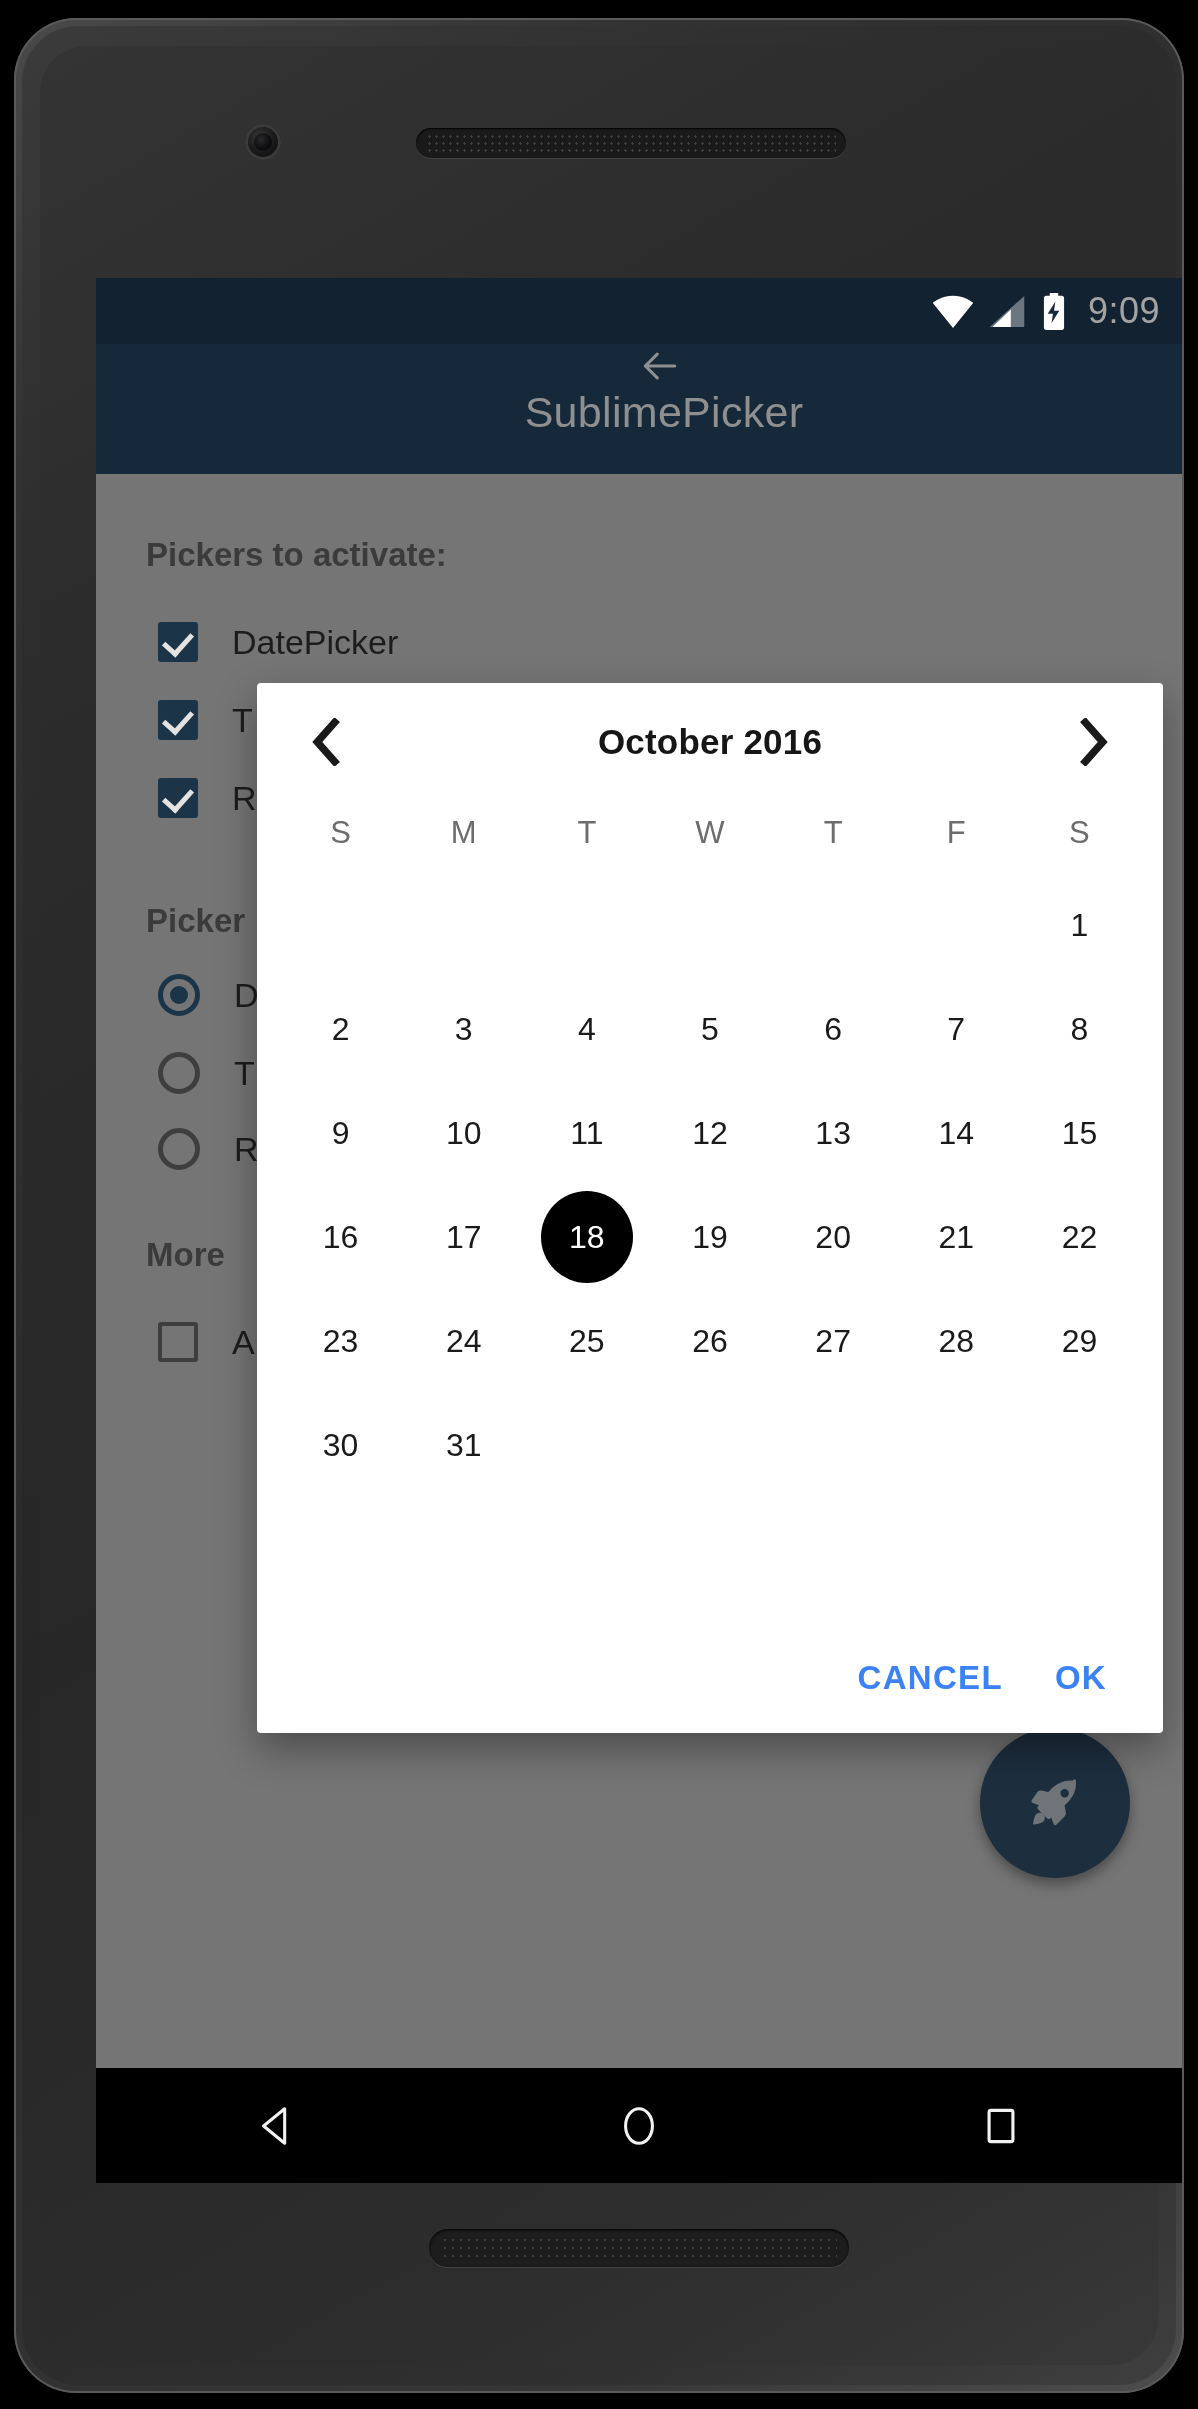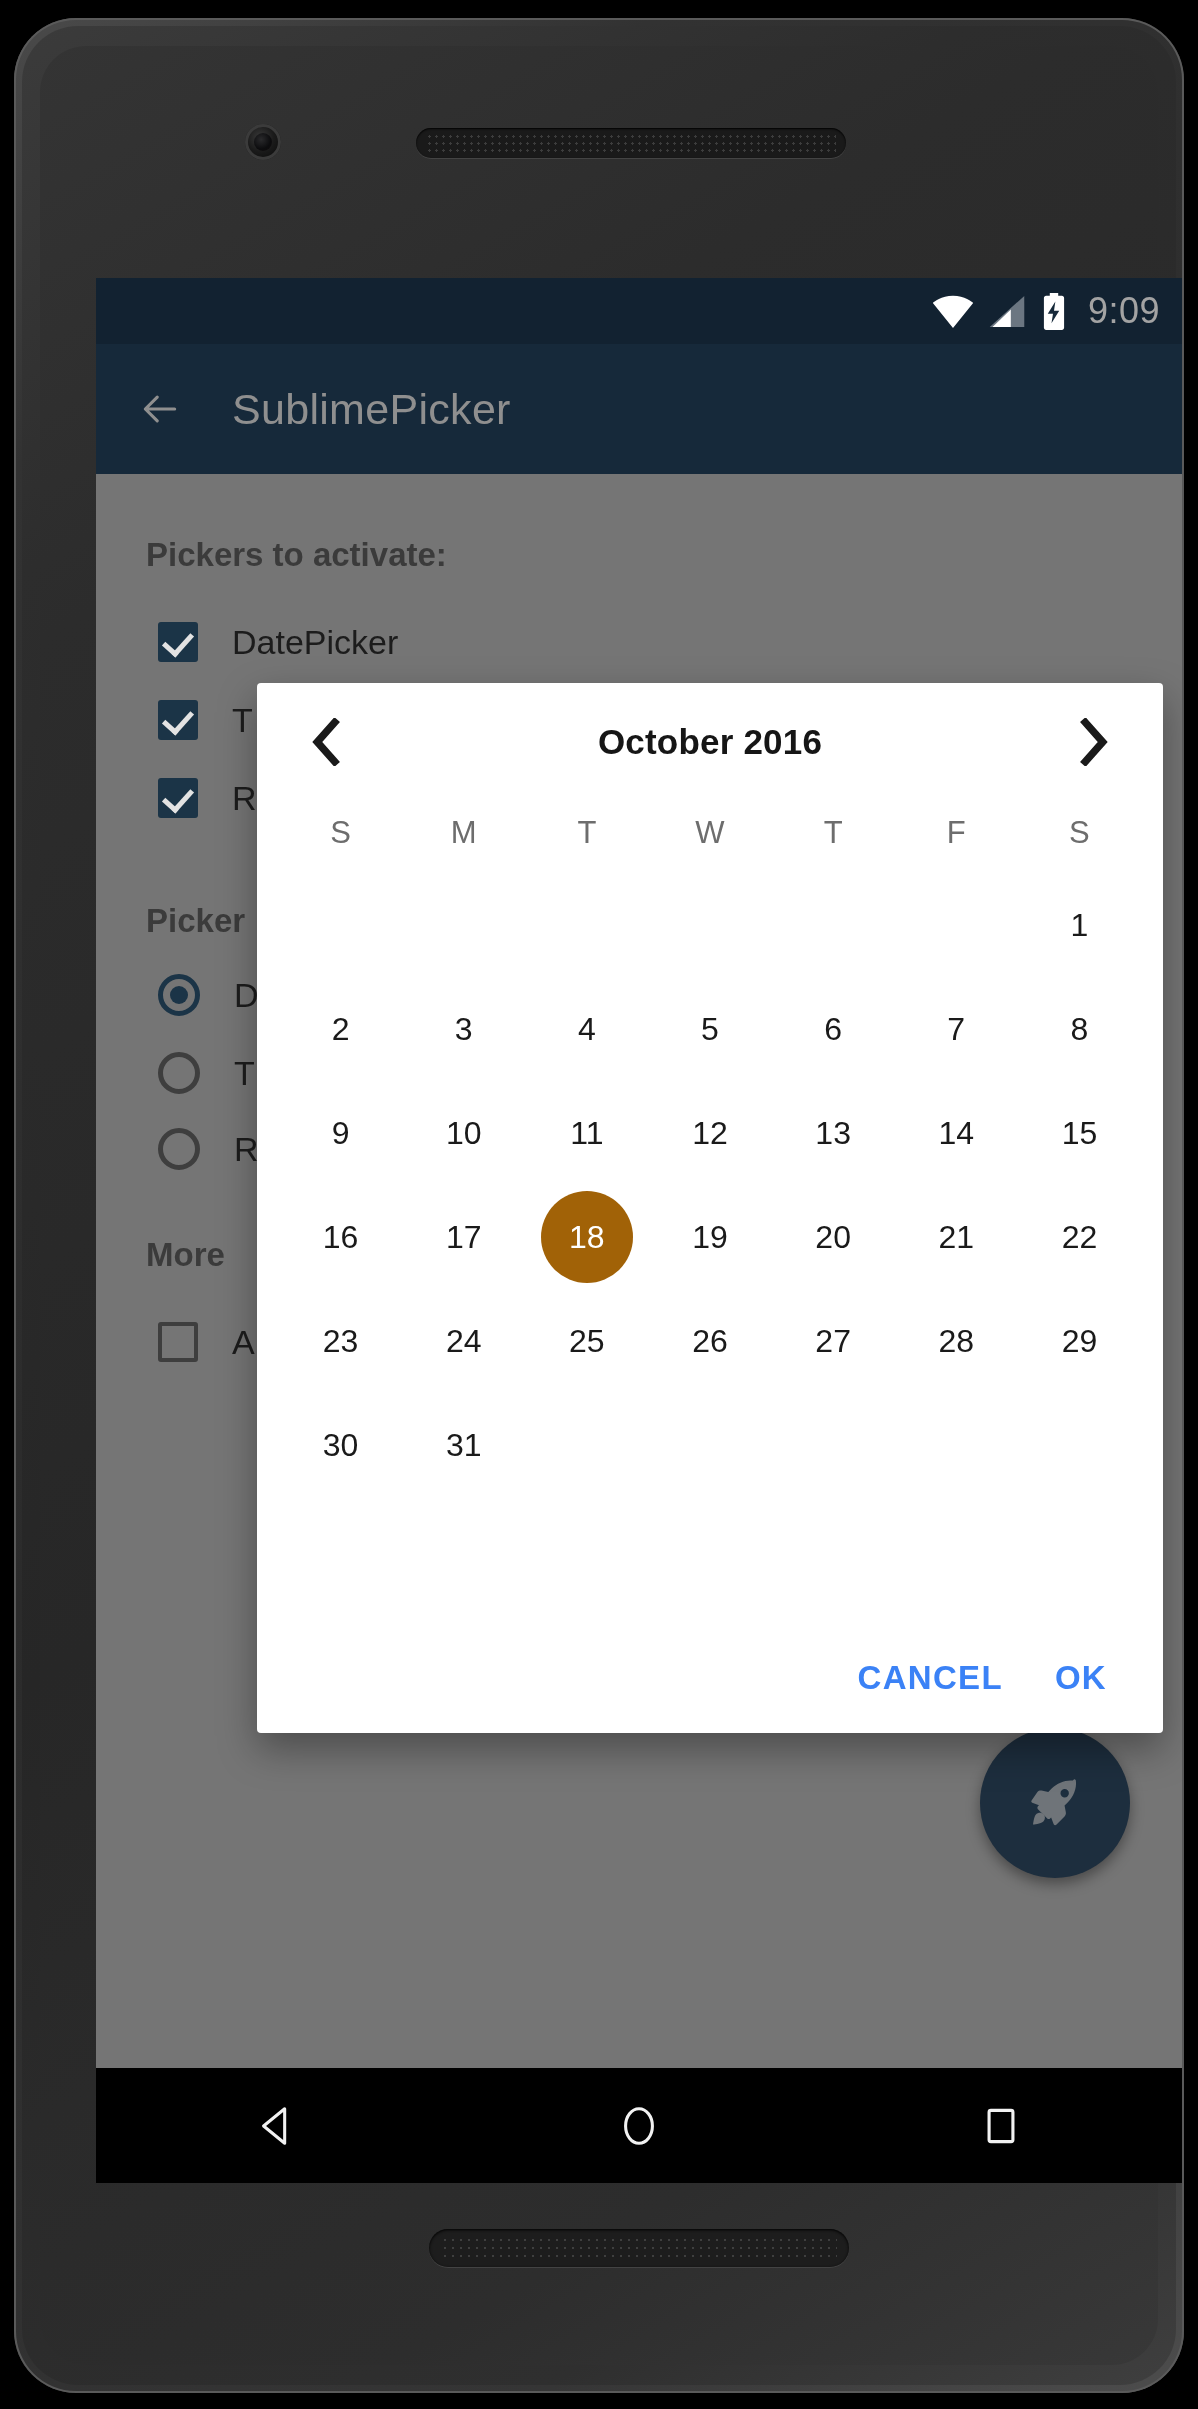--- a/index.html
+++ b/index.html
@@ -136,20 +136,21 @@
 
   
   #app-bar {
     position: absolute;
     left: 0; top: 66px;
     width: 100%;
     height: 130px;
     background: #16293a;
     display: flex;
     align-items: center;
+    flex-direction: column;
   }
   #back-arrow { margin-left: 42px; width: 44px; height: 44px; }
   #app-title {
     color: #8f8f8f;
     font-size: 43px;
     margin-left: 50px;
     letter-spacing: 0.3px;
   }
 
   
@@ -299,21 +300,21 @@
     color: #1a1a1a;
   }
   .day .pill {
     width: 92px; height: 92px;
     border-radius: 50%;
     display: flex;
     align-items: center;
     justify-content: center;
   }
   .day.selected .pill {
-    background: #a16207;
+    background: #000000;
     color: #ffffff;
   }
   .day.empty { visibility: hidden; }
   #dp-actions {
     position: absolute;
     right: 30px;
     bottom: 18px;
     display: flex;
     align-items: center;
   }

